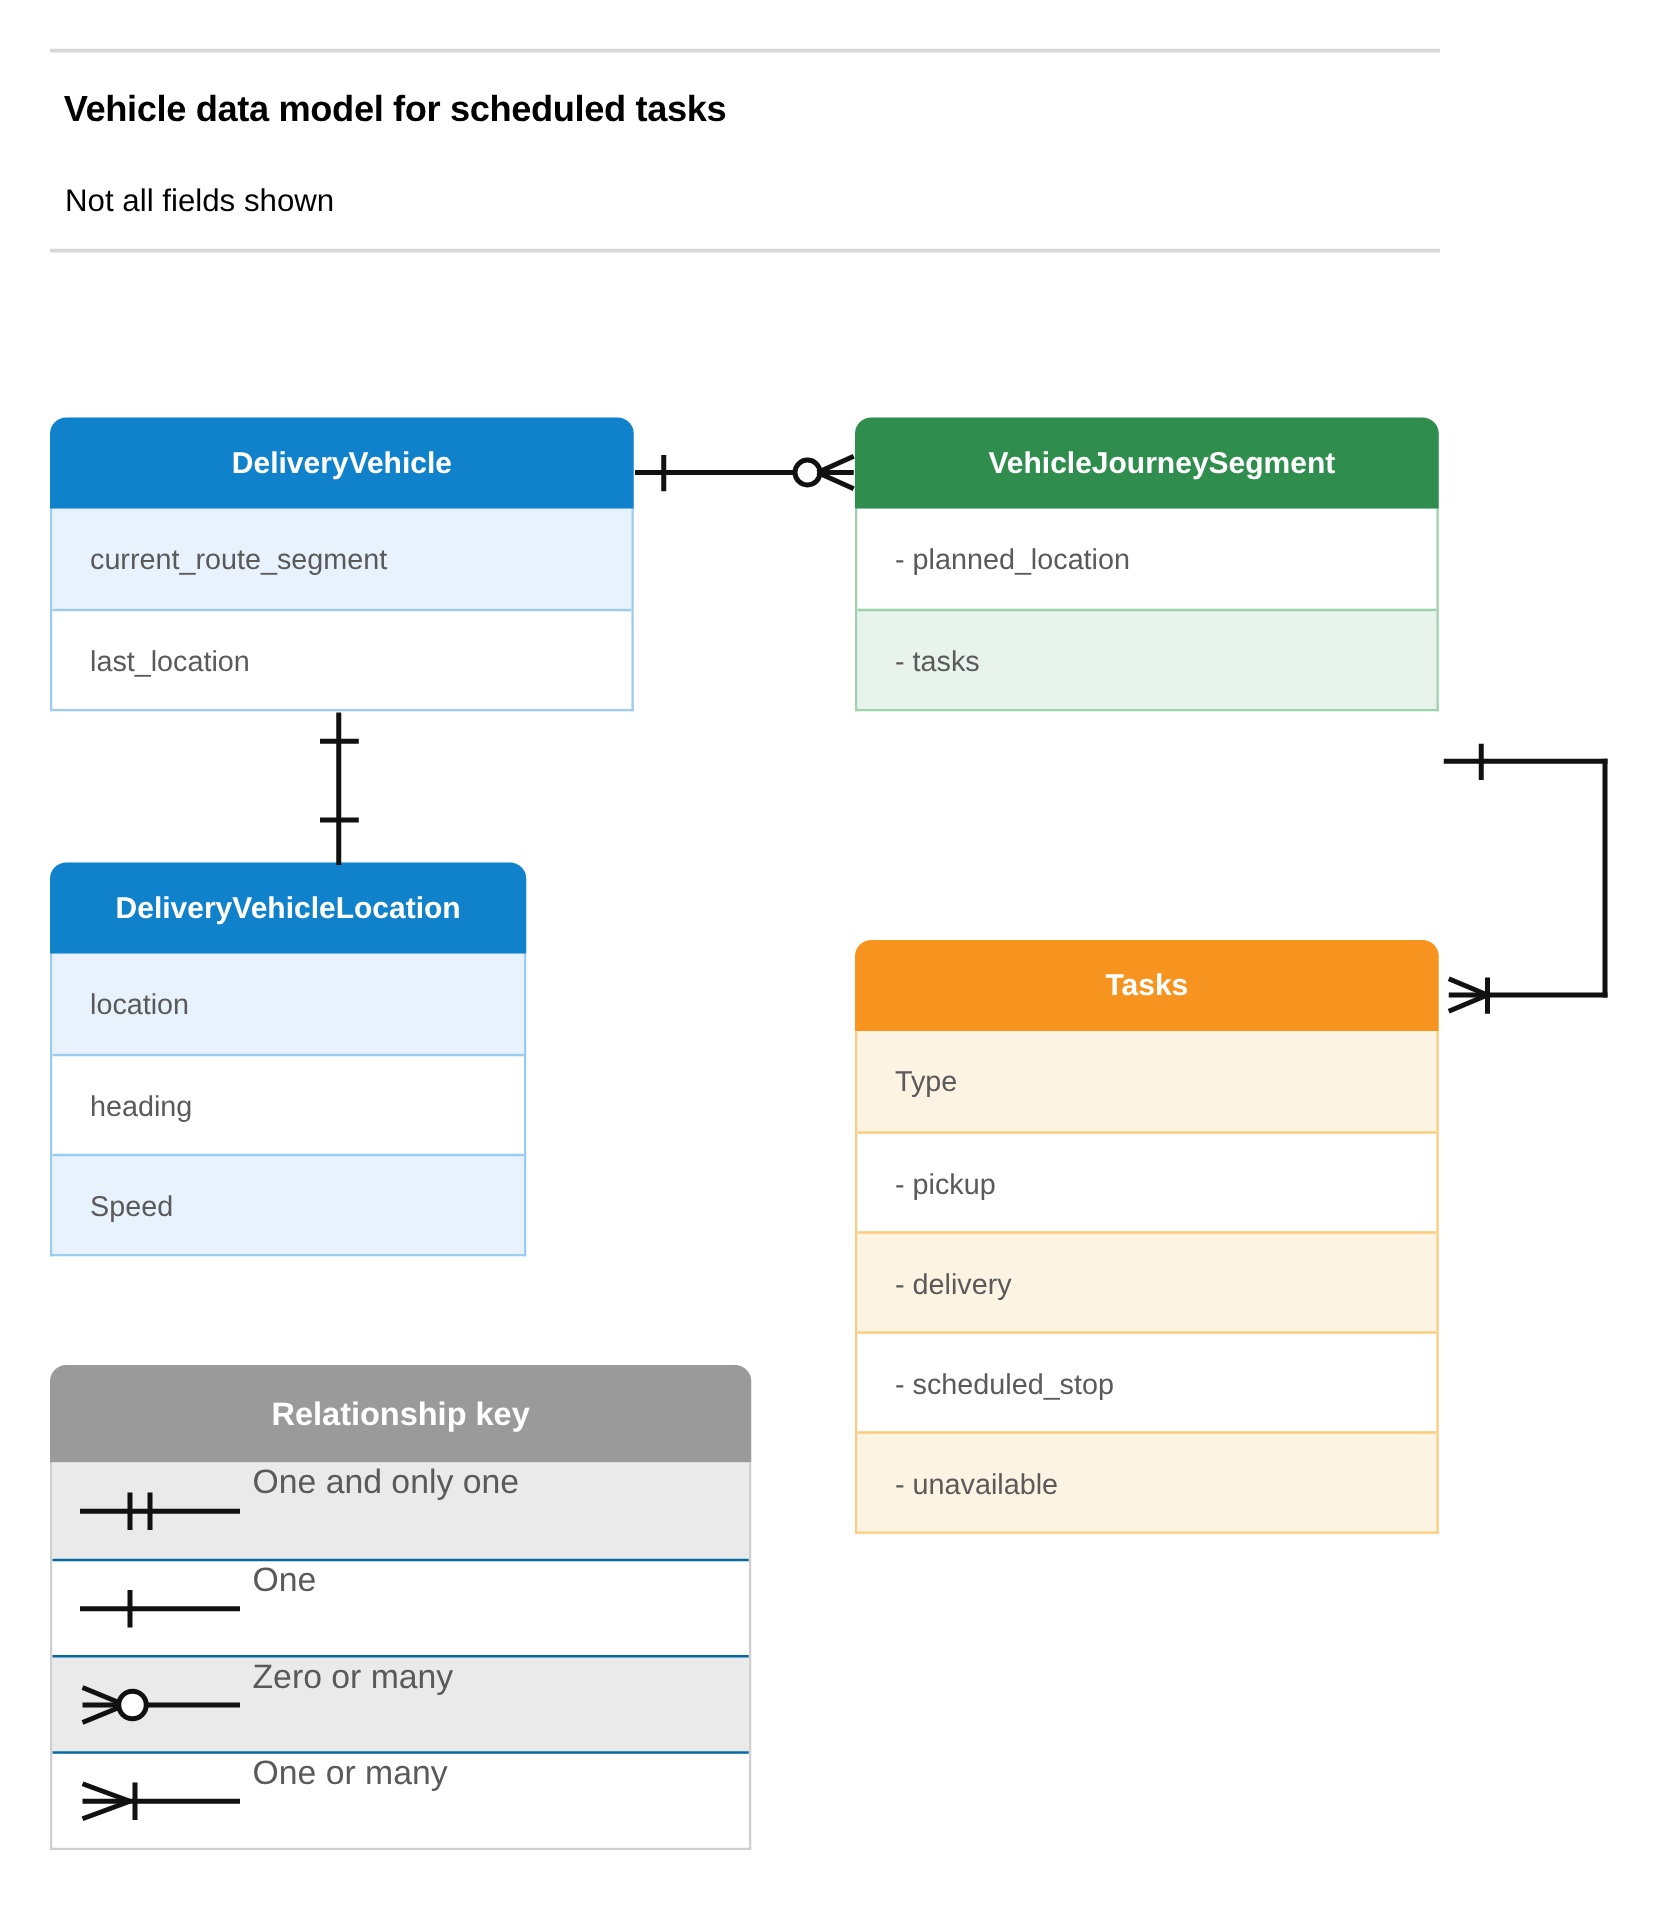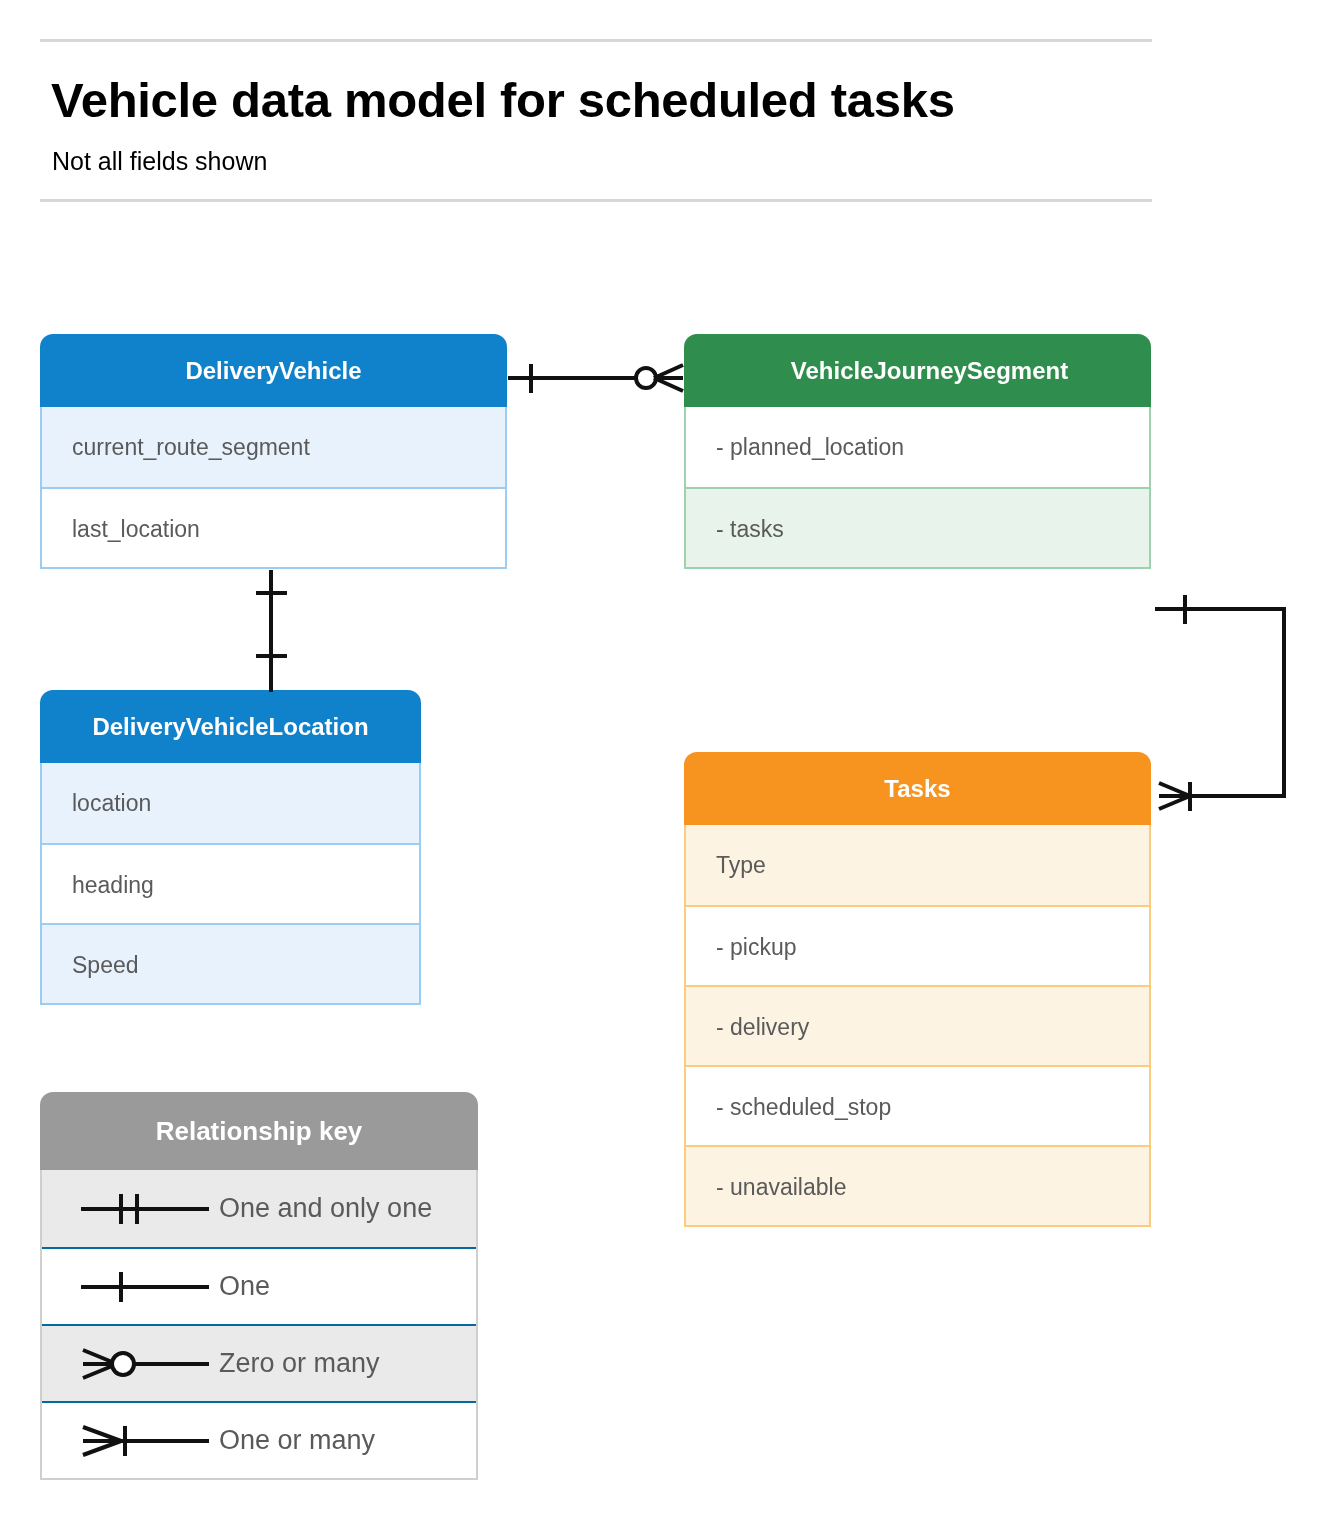--- a/index.html
+++ b/index.html
@@ -24,21 +24,21 @@
     height: 3px;
     background: #d7d7d7;
   }
   #rule-top { top: 39px; }
   #rule-bottom { top: 199px; }
 
   #page-title {
     position: absolute;
     left: 51px;
     top: 72px;
-    font-size: 49px;
+    font-size: 29px;
     font-weight: bold;
     color: #000000;
     letter-spacing: -0.3px;
     white-space: nowrap;
   }
   #page-subtitle {
     position: absolute;
     left: 52px;
     top: 147px;
     font-size: 25px;
@@ -97,45 +97,43 @@
   .theme-orange .entity-header { background: #f7941f; }
   .theme-orange .entity-rows  { border-color: #fbcb7e; }
   .theme-orange .entity-row   { border-top-color: #fbcb7e; background: #ffffff; }
   .theme-orange .entity-row.alt { background: #fdf3e2; }
 
   
   #legend {
     position: absolute;
     left: 40px;
     top: 1092px;
-    width: 438px;
+    width: 561px;
     border-radius: 14px 14px 3px 3px;
   }
   #legend-header {
     height: 78px;
     line-height: 78px;
     text-align: center;
     background: #9a9a9a;
     color: #ffffff;
     font-size: 26px;
     font-weight: bold;
     border-radius: 13px 13px 0 0;
   }
   #legend-rows {
     border: 2px solid #cfcfcf;
     border-top: 0;
     box-sizing: border-box;
   }
   .legend-row {
     height: 77px;
     display: flex;
-    align-items: center;
     background: #ffffff;
     box-sizing: border-box;
-    padding-left: 17px;
   }
   .legend-row.alt { background: #eaeaea; }
   .legend-row + .legend-row { border-top: 2px solid #0369a1; }
   .legend-symbol {
     width: 160px;
     flex: 0 0 160px;
     height: 100%;
     display: flex;
     align-items: center;
     justify-content: flex-start;

